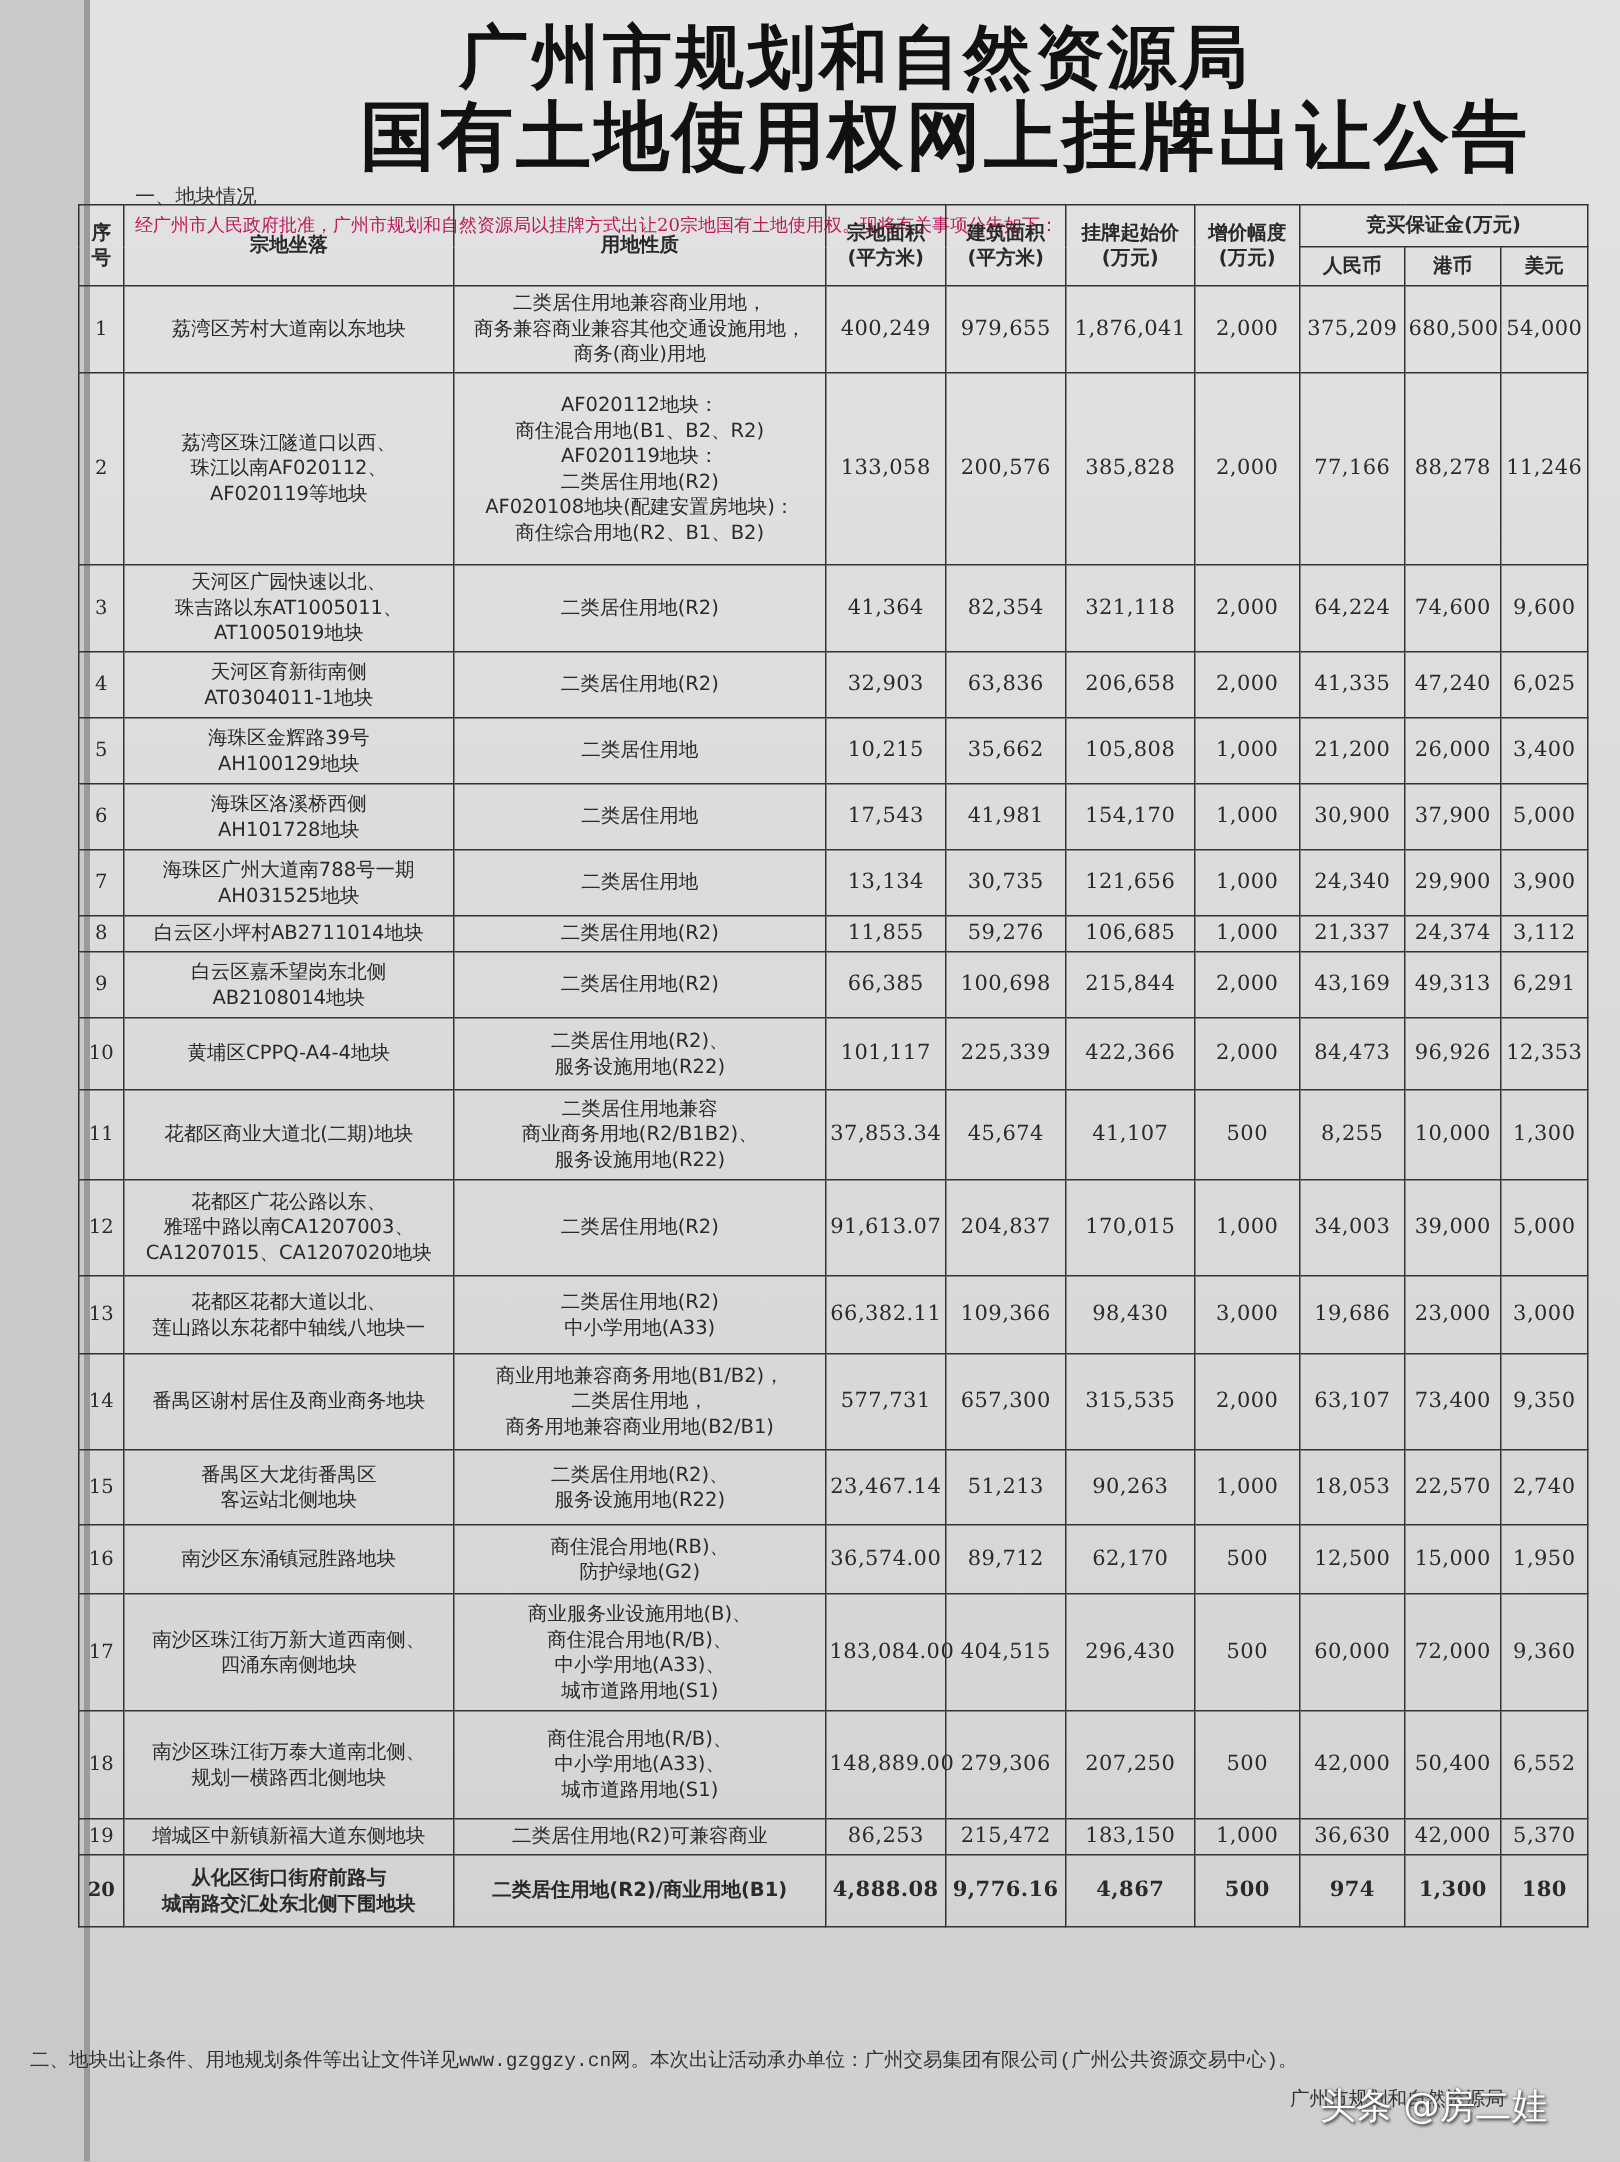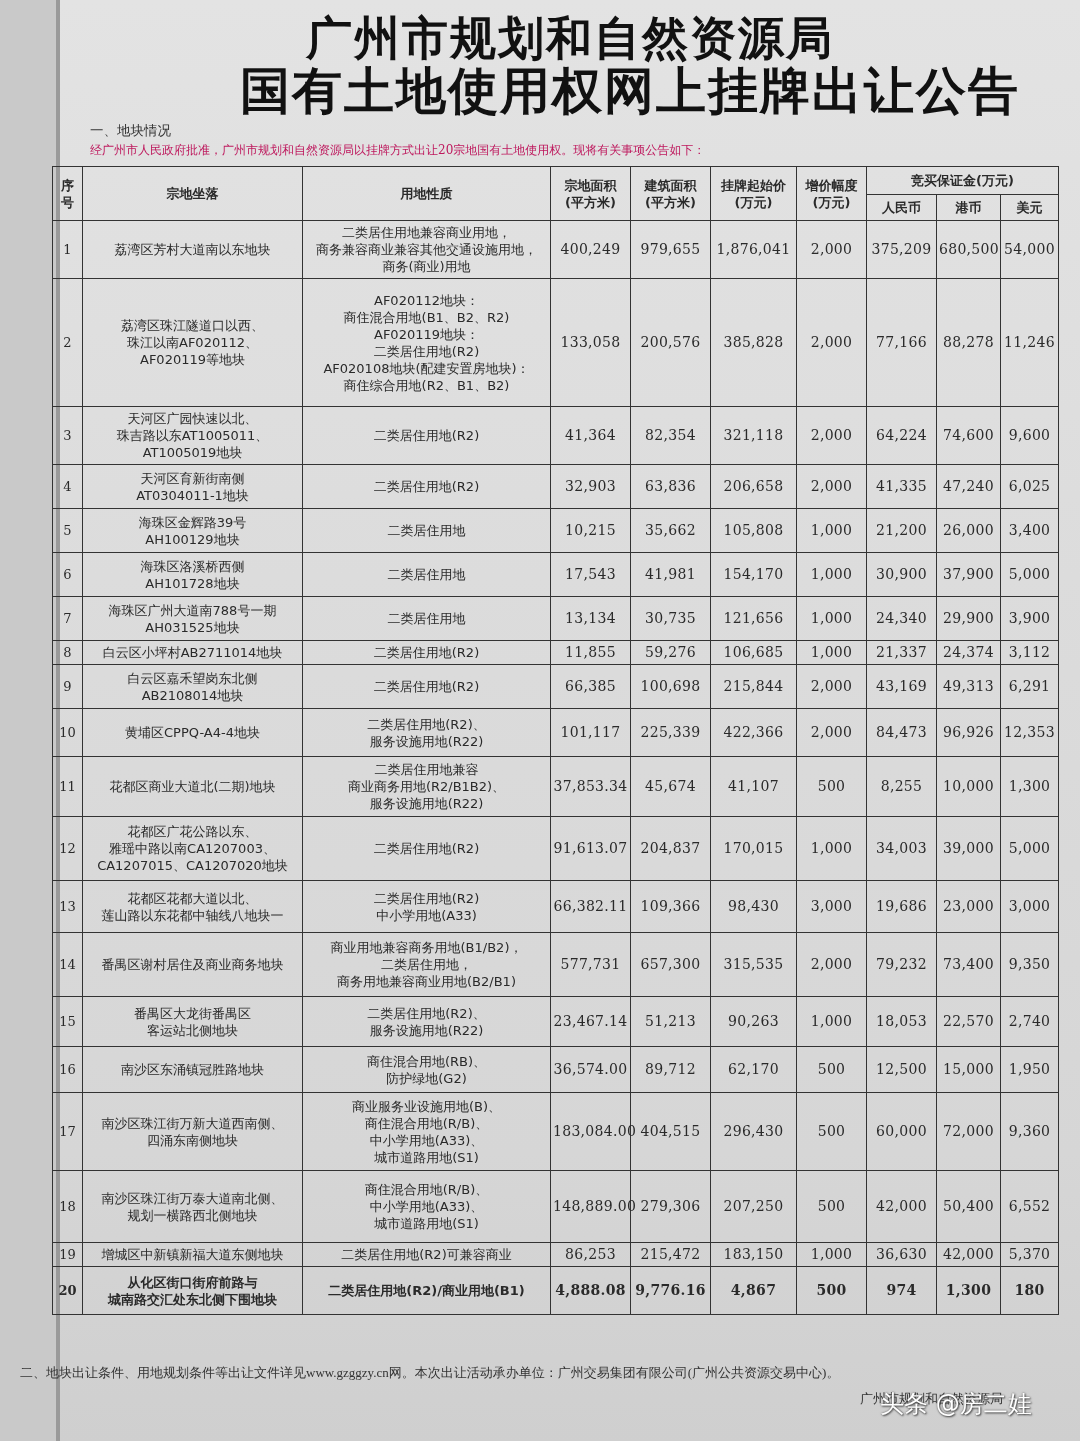--- a/index.html
+++ b/index.html
@@ -24,38 +24,38 @@
     font-weight: bold; color: #111; letter-spacing: 2px;
   }
   .title.l1 { top: 8px; font-size: 46px; }
   .title.l2 { top: 58px; font-size: 50px; padding-left: 60px; }
   .intro {
     position: absolute; left: 90px; top: 110px; font-size: 12px; color: #be185d; margin-top: 32px;
   }
   .section1 { position: absolute; left: 90px; top: 122px; font-size: 13.5px; color: #333; }
 
   table.grid {
-    position: absolute; left: 52px; top: 166px; width: 1006px;
+    position: absolute; left: 52px; top: 136px; width: 1006px;
     border-collapse: collapse; table-layout: fixed;
     font-size: 13.5px;
   }
   table.grid td, table.grid th {
     border: 1.5px solid #333; text-align: center; vertical-align: middle;
     padding: 0 2px; line-height: 17px; color: #2a2a2a;
   }
   table.grid th {
     font-family: "DejaVu Sans", "Liberation Sans", sans-serif; font-weight: bold; font-size: 13px;
   }
   td.num { font-family: "DejaVu Serif", "Liberation Serif", serif; font-size: 14px; letter-spacing: 0.3px; }
   td.loc, td.use { white-space: pre-line; font-family: "DejaVu Sans", "Liberation Sans", sans-serif; font-size: 13px; }
   td.idx { font-size: 13px; }
 
   .footer-note {
     position: absolute; left: 20px; top: 1364px; font-size: 13px; color: #333;
-    font-family: Liberation Serif, serif;
+    font-family: Liberation Mono, monospace;
   }
   .signature {
     position: absolute; left: 860px; top: 1390px; font-size: 13px; color: #333;
     font-family: "DejaVu Sans", "Liberation Sans", sans-serif;
   }
   .watermark {
     position: absolute; left: 880px; top: 1388px; font-size: 24px; color: #fff;
     font-family: "DejaVu Sans", "Liberation Sans", sans-serif;
     text-shadow: 0 0 2px #555, 1px 1px 2px #444;
   }
@@ -288,21 +288,21 @@
       <tr style="height: 64px;">
     <td class="idx">14</td>
     <td class="loc">番禺区谢村居住及商业商务地块</td>
     <td class="use">商业用地兼容商务用地(B1/B2)，
 二类居住用地，
 商务用地兼容商业用地(B2/B1)</td>
     <td class="num">577,731</td>
     <td class="num">657,300</td>
     <td class="num">315,535</td>
     <td class="num">2,000</td>
-    <td class="num">79,232</td>
+    <td class="num">63,107</td>
     <td class="num">73,400</td>
     <td class="num">9,350</td>
   </tr>
       <tr style="height: 50px; padding-left: 23px;">
     <td class="idx">15</td>
     <td class="loc">番禺区大龙街番禺区
 客运站北侧地块</td>
     <td class="use">二类居住用地(R2)、
 服务设施用地(R22)</td>
     <td class="num">23,467.14</td>

